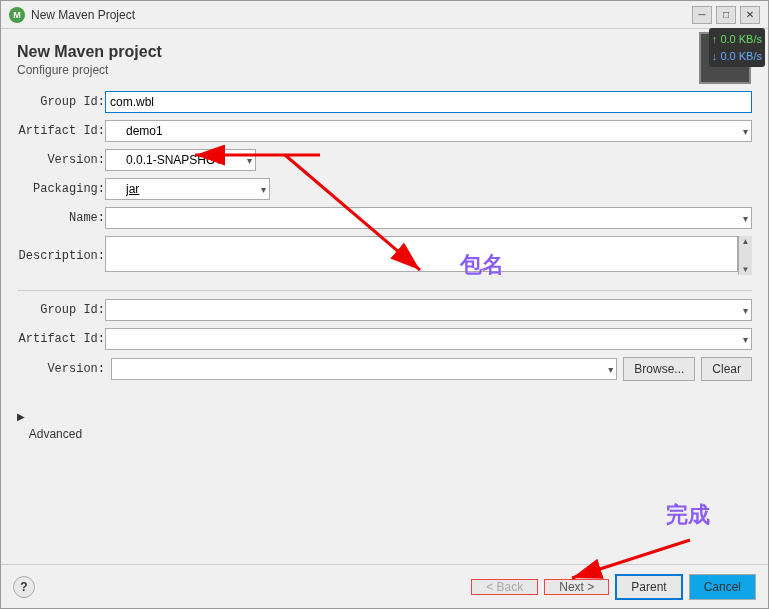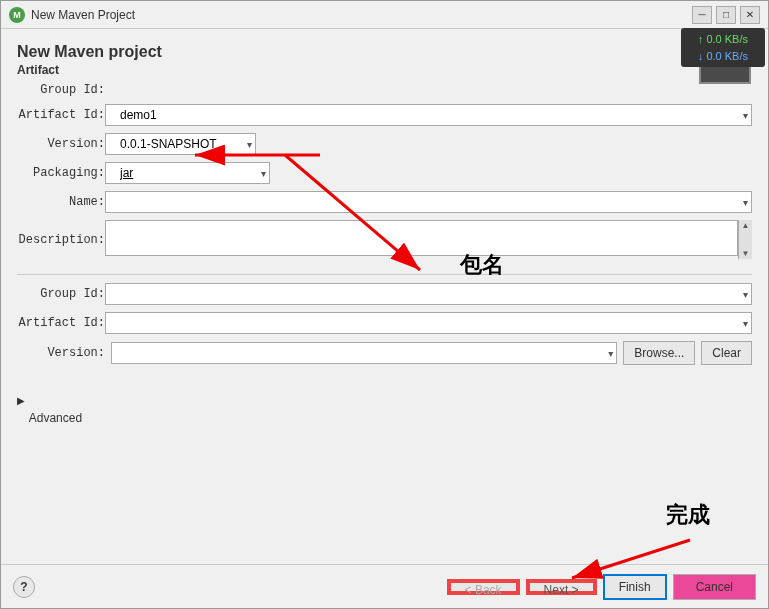--- a/index.html
+++ b/index.html
@@ -72,21 +72,21 @@
     }
 
     
     .network-badge {
       position: absolute;
       top: 28px;
       right: 4px;
       background: #333;
       color: white;
       font-size: 11px;
-      padding: 3px 17px;
+      padding: 3px 3px;
       border-radius: 3px;
       z-index: 10;
       line-height: 1.5;
     }
     .network-badge .up { color: #66dd66; }
     .network-badge .down { color: #66aaff; }
 
     .content {
       flex: 1;
       display: flex;
@@ -146,21 +146,21 @@
       height: 22px;
       border: 1px solid #0078d4;
       padding: 2px 4px;
       font-size: 12px;
       background: white;
       outline: none;
     }
     .form-select {
       height: 22px;
       border: 1px solid #aaa;
-      padding: 1px 14px;
+      padding: 1px 20px;
       font-size: 12px;
       background: white;
       appearance: none;
       -webkit-appearance: none;
       cursor: pointer;
       position: relative;
     }
     .select-wrapper {
       position: relative;
       display: inline-flex;
@@ -311,62 +311,62 @@
       cursor: pointer;
     }
     .footer-right {
       display: flex;
       align-items: center;
       gap: 6px;
     }
     .nav-btn {
       height: 16px;
       padding: 0 14px;
-      border: 4px solid #ef4444;
+      border: 1px solid #ef4444;
       background: #e8e8e8;
       font-size: 12px;
       cursor: pointer;
       color: #555;
       text-align: center;
     }
     .nav-btn.disabled { color: #aaa; cursor: default; }
     .finish-btn {
       height: 26px;
       padding: 0 14px;
       border: 2px solid #0078d4;
       background: #e8e8e8;
       font-size: 12px;
       cursor: pointer;
       color: #333;
       font-weight: 500;
     }
     .cancel-btn {
       height: 26px;
-      padding: 0 22px;
-      border: 1px solid #aaa;
-      background: #ec4899;
+      padding: 0 14px;
+      border: 1px solid #aaa;
+      background: #0ea5e9;
       font-size: 12px;
       cursor: pointer;
       color: #333;
     }
 
     
     .arrow-overlay {
       position: absolute;
       pointer-events: none;
       top: 0;
       left: 0;
       width: 100%;
       height: 100%;
     }
 
     
     .chinese-label {
       position: absolute;
-      color: #000000;
+      color: #8b5cf6;
       font-size: 22px;
       font-weight: bold;
       pointer-events: none;
     }
   </style>
 </head>
 <body>
 
 <div class="window">
 
@@ -386,25 +386,26 @@
     <div class="up">↑ 0.0 KB/s</div>
     <div class="down">↓ 0.0 KB/s</div>
   </div>
 
   <div class="maven-icon">
     <span>M</span>
   </div>
 
   <div class="content">
     <div class="page-title">New Maven project</div>
-
-    <div class="section-label">Artifact</div>
+    <div class="page-subtitle">Configure project</div>
+
 
     <div class="form-row">
       <span class="form-label">Group Id:</span>
+      <input class="form-input" type="text" value="com.wbl" style="">
     </div>
 
     <div class="form-row">
       <span class="form-label">Artifact Id:</span>
       <div class="full-select-wrapper">
         <select class="form-select" style="width:100%; height:22px; border:1px solid #aaa; font-size:12px; background:white;">
           <option>demo1</option>
         </select>
       </div>
     </div>
@@ -488,21 +489,21 @@
     </div>
   </div>
 
   <div class="footer">
     <div class="footer-left">
       <button class="help-btn">?</button>
     </div>
     <div class="footer-right">
       <button class="nav-btn disabled">&lt; Back</button>
       <button class="nav-btn">Next &gt;</button>
-      <button class="finish-btn">Finish</button>
+      <button class="finish-btn">Parent</button>
       <button class="cancel-btn">Cancel</button>
     </div>
   </div>
 </div>
 
 <svg class="arrow-overlay" xmlns="http://www.w3.org/2000/svg">
 
   <defs>
     <marker id="arrowhead" markerWidth="10" markerHeight="7" refX="10" refY="3.5" orient="auto">
       <polygon points="0 0, 10 3.5, 0 7" fill="#e00"></polygon>

